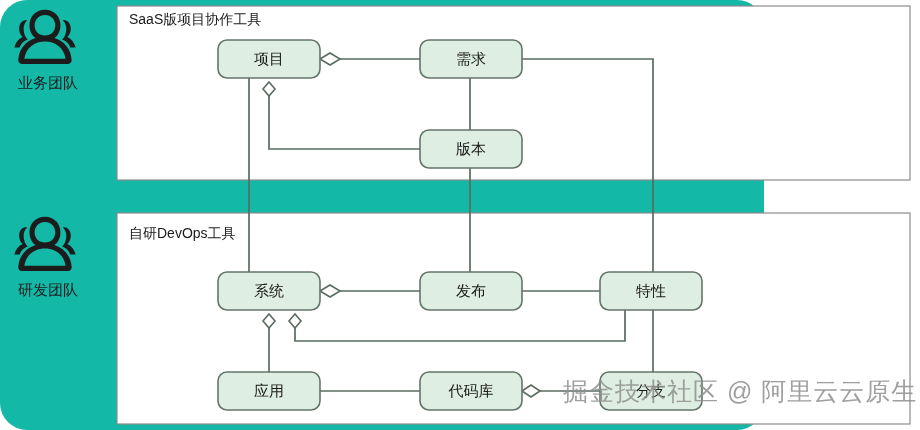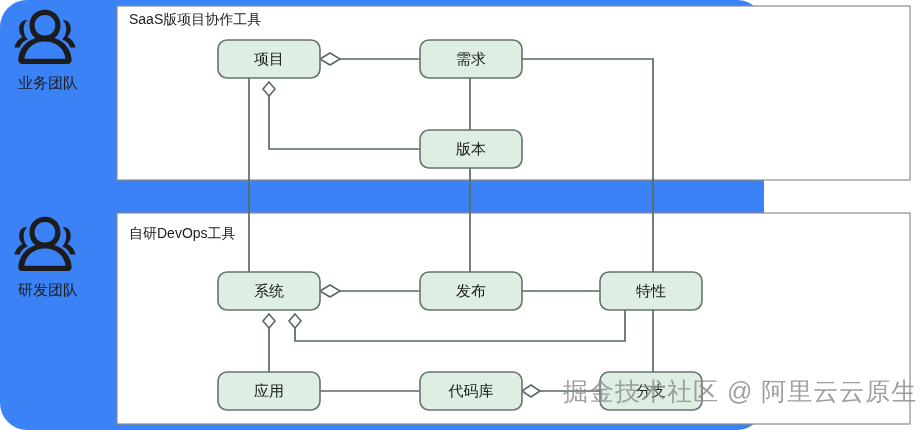--- a/index.html
+++ b/index.html
@@ -11,21 +11,21 @@
     width: 920px;
     height: 430px;
     font-family: "Liberation Sans", "DejaVu Sans", sans-serif;
     overflow: hidden;
     position: relative;
   }
   #stage {
     position: relative;
     width: 764px;
     height: 430px;
-    background: #3b82f6;
+    background: #14b8a6;
     border-radius: 27px;
   }
   svg.diagram {
     position: absolute;
     left: 0;
     top: 0;
     width: 920px;
     height: 430px;
   }
   .actor-label {

